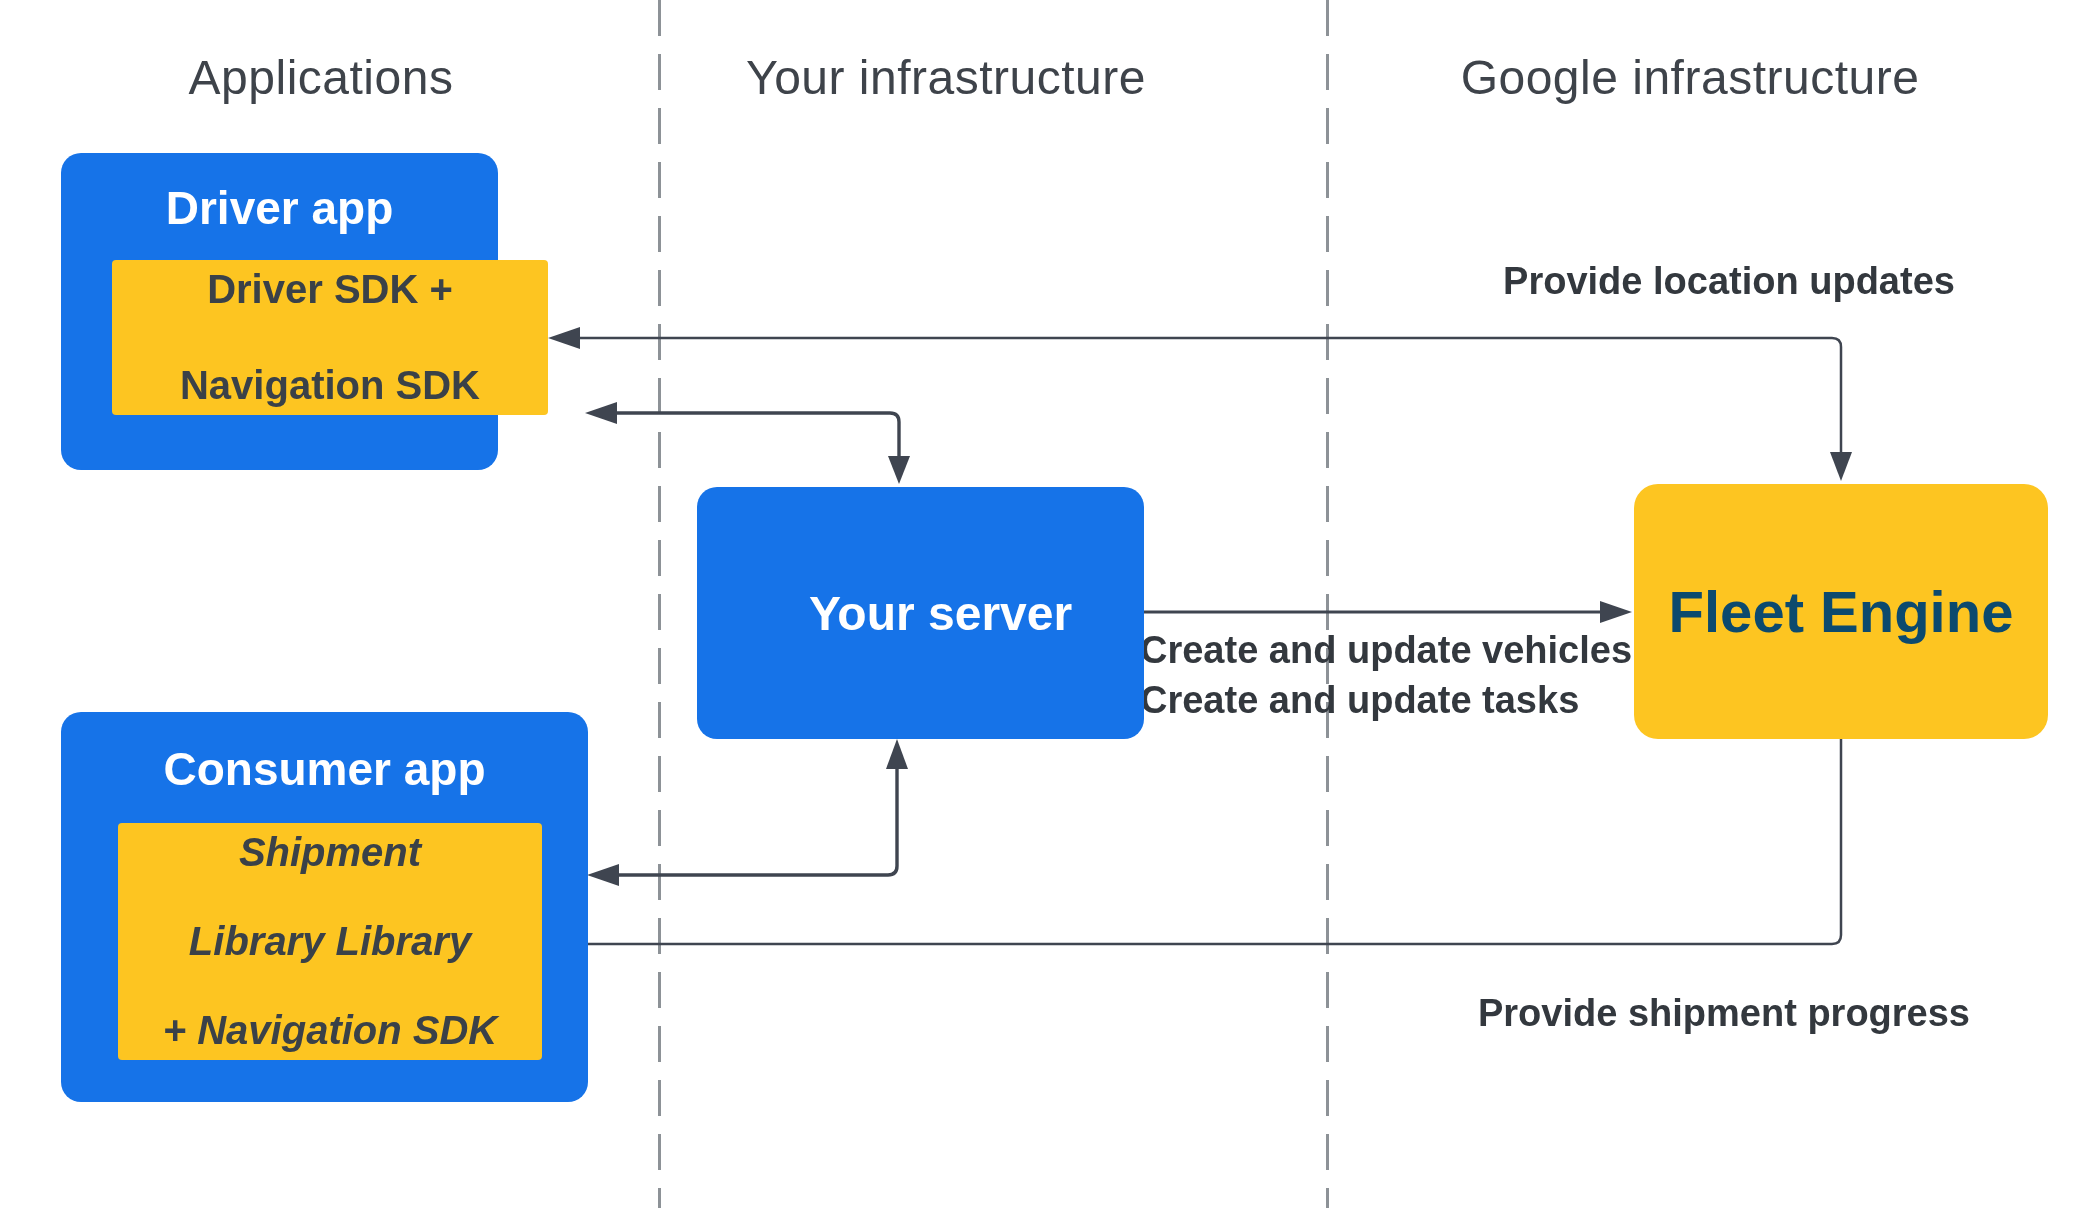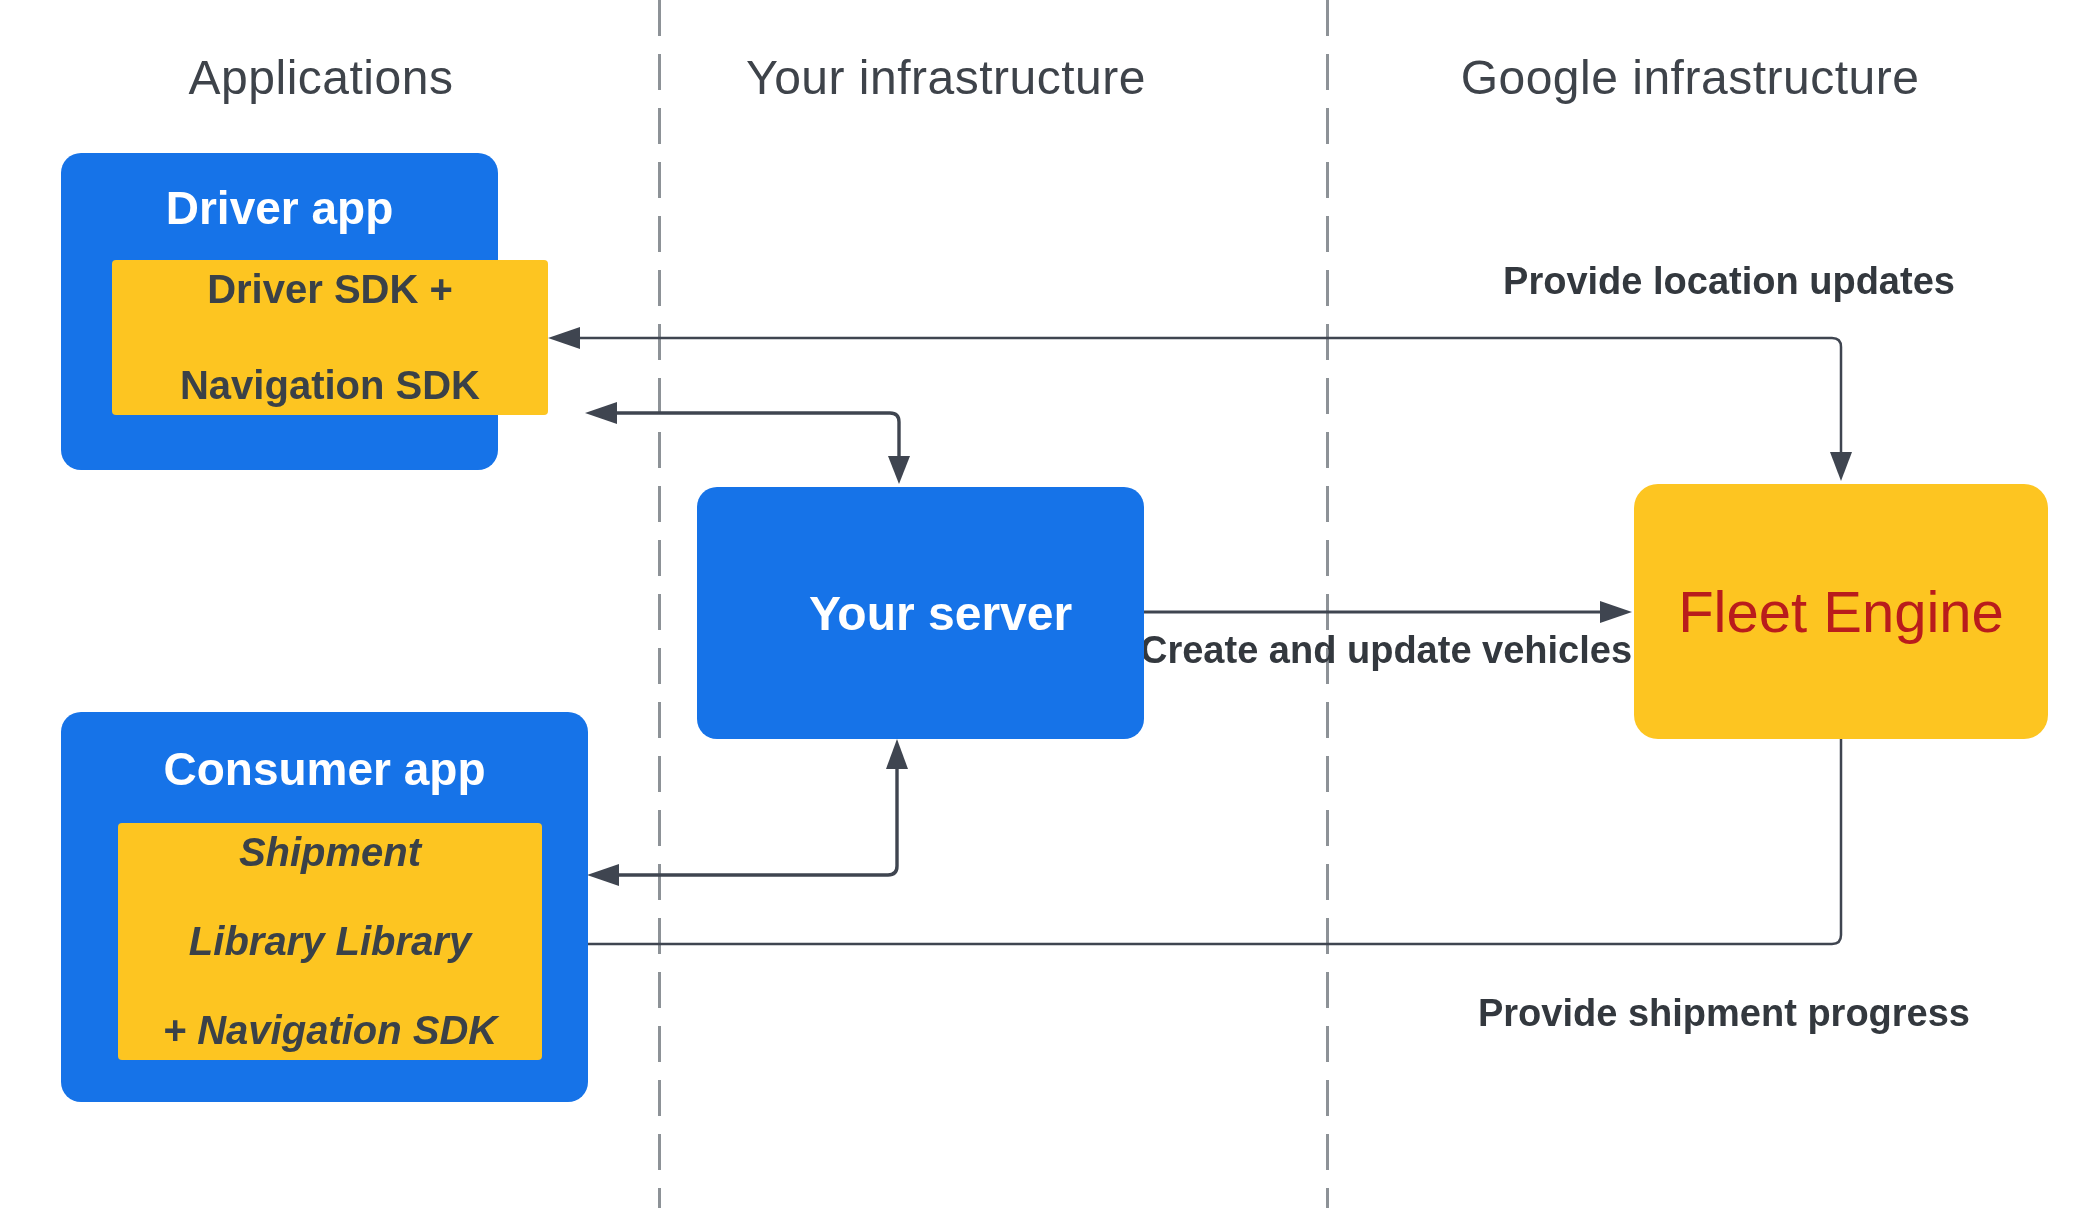--- a/index.html
+++ b/index.html
@@ -38,21 +38,21 @@
   }
   .subnode .sdk-line{
     font-size:40px;font-weight:700;color:#3A4148;line-height:59px;text-align:center;
   }
   .big-node{
     position:absolute;border-radius:22px;display:flex;align-items:center;justify-content:center;
   }
   .big-node.blue{background:var(--blue);padding-left:40px;}
   .big-node.yellow{background:var(--yellow);border-radius:24px;}
   .server-title{color:#ffffff;font-weight:700;font-size:48px;}
-  .fleet-title{color:#b91c1c;font-weight:400;font-size:58px;}
+  .fleet-title{color:#0c4a6e;font-weight:700;font-size:58px;}
   svg.edges{position:absolute;left:0;top:0;}
   .edge-label{
     position:absolute;font-size:38px;font-weight:700;color:var(--label-ink);line-height:50px;
   }
   .edge-label.centered{text-align:center;width:520px;}
 </style>
 </head>
 <body>
 
 <div class="canvas">
@@ -82,20 +82,21 @@
     <polygon points="587,875 619,864 619,886" fill="var(--ink)"></polygon>
 
     <path d="M 1841 739 V 935 Q 1841 944 1832 944 H 572" fill="none" stroke="var(--ink)" stroke-width="2.5"></path>
     <polygon points="542,944 574,933 574,955" fill="var(--ink)"></polygon>
   </svg>
 
   <div class="edge-label centered" style="left:1469px;top:256px;">Provide location updates</div>
 
   <div class="edge-label" style="left:1140px;top:625px;">
     <div>Create and update vehicles</div>
+    <div>Create and update tasks</div>
   </div>
 
   <div class="edge-label centered" style="left:1464px;top:988px;">Provide shipment progress</div>
 
   <div class="node" style="left:61px;top:153px;width:437px;height:317px;">
     <div class="node-title" style="top:28px;">Driver app</div>
     <div class="subnode" style="left:51px;top:107px;width:436px;height:155px;">
       <div class="sdk-line">Driver SDK +</div>
       <div class="sdk-line">Navigation SDK</div>
     </div>

